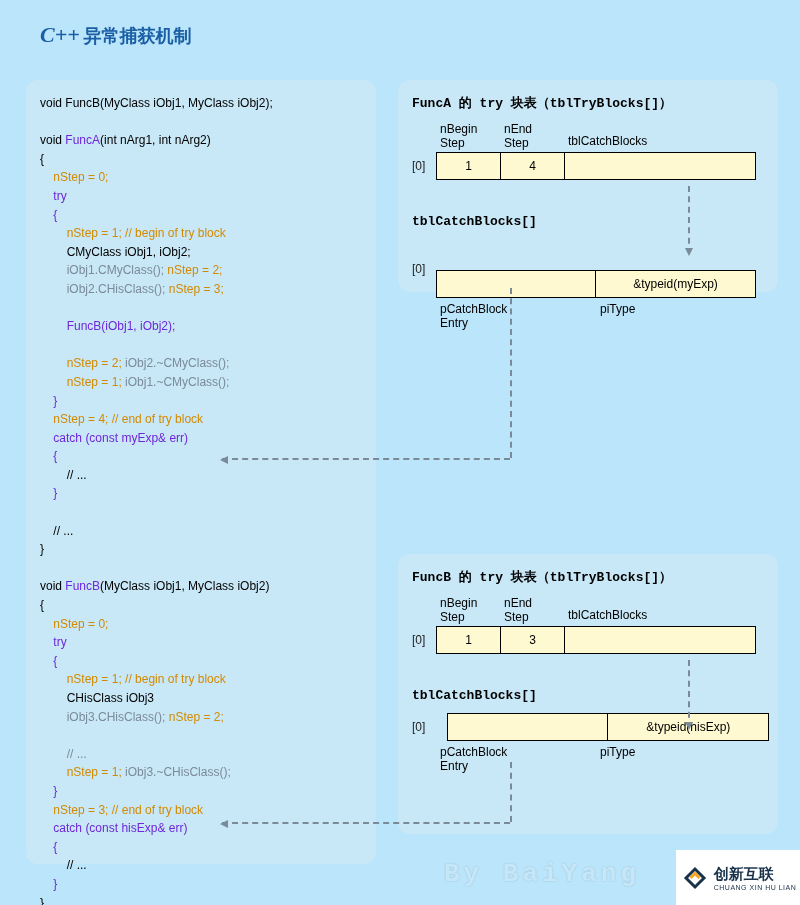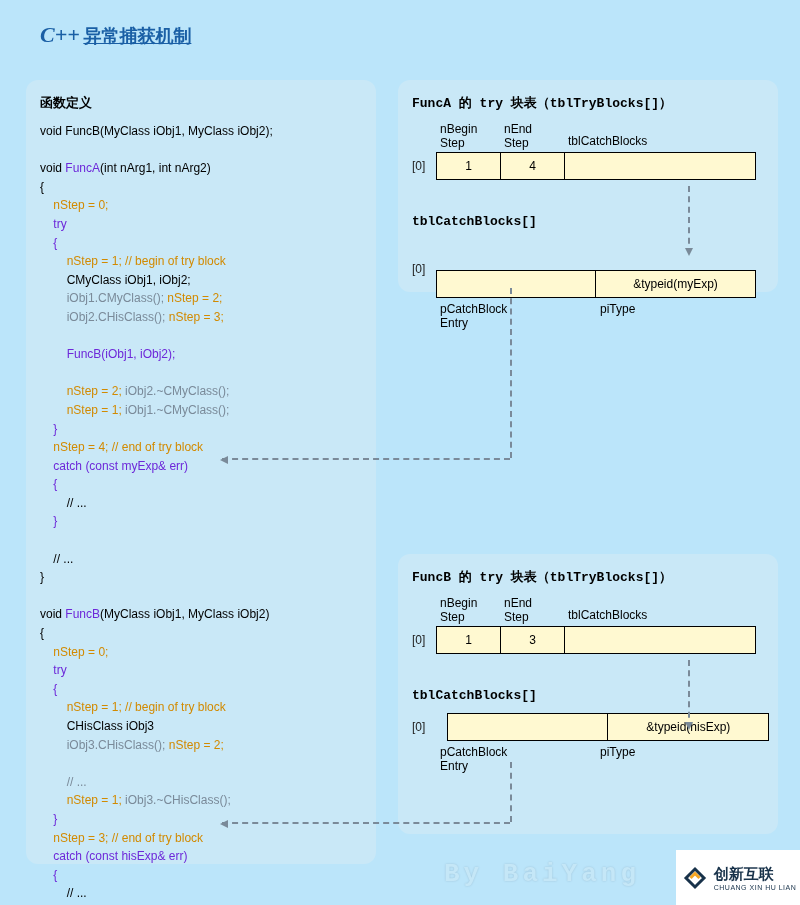--- a/index.html
+++ b/index.html
@@ -14,21 +14,21 @@
     position: relative;
     overflow: hidden;
   }
   .title {
     position: absolute;
     top: 22px;
     left: 40px;
     font-weight: bold;
   }
   .title-cpp { font-size: 22px; color: #1a5fa5; font-style: italic; font-family: "Times New Roman", serif; }
-  .title-text { font-size: 18px; color: #1a5fa5; font-family: "SimSun", serif; text-decoration: underline; }
+  .title-text { font-size: 18px; color: #1a5fa5; font-family: "SimSun", serif; }
 
   .panel {
     position: absolute;
     background: #c9e8f7;
     border-radius: 12px;
     padding: 14px 14px 18px 14px;
   }
   .panel-label {
     font-family: "SimSun","Courier New", monospace;
     font-weight: bold;
@@ -114,21 +114,20 @@
 </style>
 </head>
 <body>
 
 <div class="title">
   <span class="title-cpp">C++</span>
   <span class="title-text">异常捕获机制</span>
 </div>
 
 <div class="panel" style="top:80px; left:26px; width:350px; height:784px;">
-  <div class="panel-label">函数定义</div>
   <div class="code" id="code-body">void FuncB(MyClass iObj1, MyClass iObj2);
 
 void <span class="c-kw">FuncA</span>(int nArg1, int nArg2)
 {
     <span class="c-orange">nStep = 0;</span>
     <span class="c-kw">try</span>
     <span class="c-kw">{</span>
         <span class="c-orange">nStep = 1;</span> <span class="c-orange">// begin of try block</span>
         CMyClass iObj1, iObj2;
         <span class="c-grey">iObj1.CMyClass();</span> <span class="c-orange">nStep = 2;</span>

